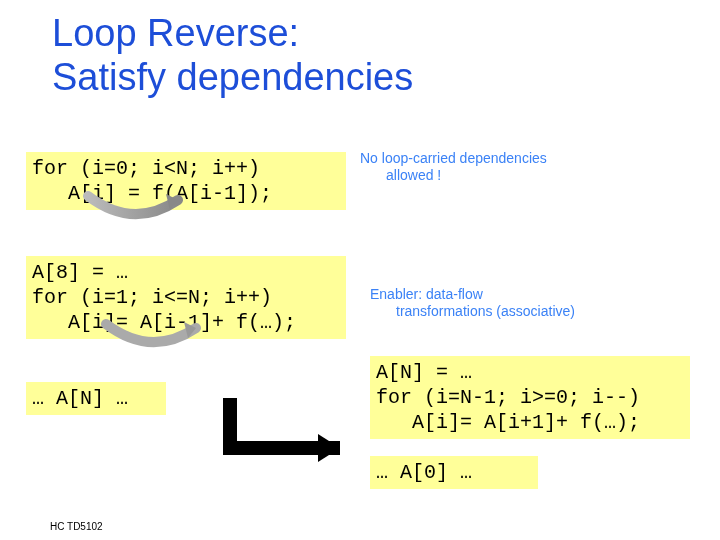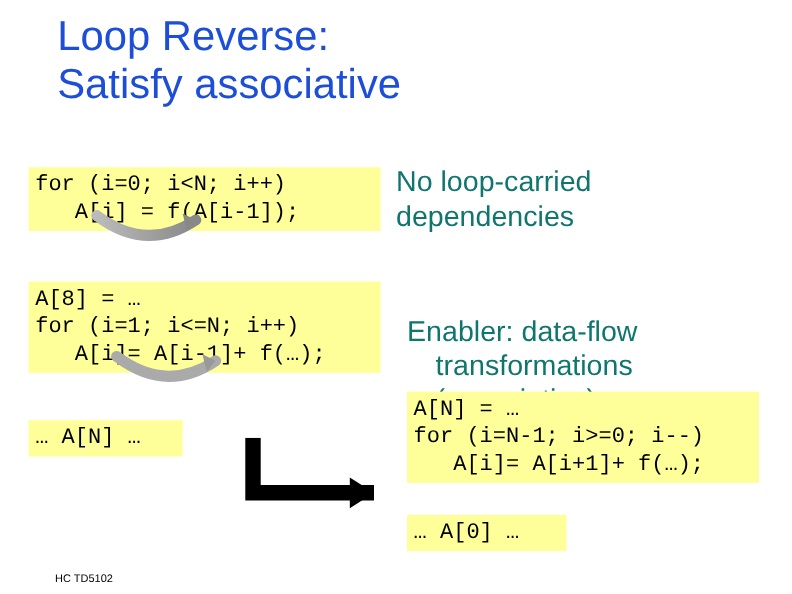--- a/index.html
+++ b/index.html
@@ -1,47 +1,48 @@
 <!DOCTYPE html>
 <html><head>
 <meta charset="utf-8">
 <style>
   * { margin: 0; padding: 0; box-sizing: border-box; }
   html, body { width: 720px; height: 540px; background: #fff; font-family: Arial, Helvetica, sans-serif; overflow: hidden; }
   .slide { position: relative; width: 720px; height: 540px; }
   .title { position: absolute; top: 12px; left: 52px; font-size: 38px; line-height: 1.15; color: #1d4ed8; }
   .codebox { background: #ffff99; font-family: "Courier New", monospace; font-size: 20px; line-height: 1.25; padding: 4px 6px; white-space: pre; color: #000; }
-  .textblk { font-size: 26px; line-height: 1.2; color: #0f766e; }
+  .textblk { font-size: 14px; line-height: 1.2; color: #3b82f6; }
   .indent { display: inline-block; padding-left: 26px; }
   #box1 { position: absolute; top: 152px; left: 26px; width: 320px; }
   #txt1 { position: absolute; top: 150px; left: 360px; width: 340px; }
   #box2 { position: absolute; top: 256px; left: 26px; width: 320px; }
   #txt2 { position: absolute; top: 258px; left: 370px; width: 340px; margin-top: 28px; }
   #box3 { position: absolute; top: 382px; left: 26px; width: 140px; }
   #box4 { position: absolute; top: 356px; left: 370px; width: 320px; }
-  #box5 { position: absolute; top: 468px; left: 370px; width: 145px; }
+  #box5 { position: absolute; top: 456px; left: 370px; width: 168px; }
   .footer { position: absolute; bottom: 8px; left: 14px; font-size: 10px; color: #000; padding-left: 36px; }
   .swoosh { position: absolute; pointer-events: none; }
   .l-arrow { position: absolute; }
 </style>
 </head>
 <body>
 
 <div class="slide">
 
   <div class="title">
     <span>Loop Reverse:</span><br>
-    <span>Satisfy associative</span>
+    <span>Satisfy dependencies</span>
   </div>
 
   <div id="box1" class="codebox"><span>for (i=0; i&lt;N; i++)</span>
 <span>   A[i] = f(A[i-1]);</span></div>
 
   <div id="txt1" class="textblk">
     <span>No loop-carried dependencies</span><br>
+    <span class="indent">allowed !</span>
   </div>
 
   <svg class="swoosh" style="top:190px; left:78px;" width="120" height="36">
     <defs>
       <linearGradient id="g1" x1="0" y1="0" x2="1" y2="0">
         <stop offset="0%" stop-color="#bbb"></stop>
           <stop offset="100%" stop-color="#888"></stop>
       </linearGradient>
     </defs>
     <path d="M 10 6 Q 55 40 100 10" stroke="url(#g1)" stroke-width="10" fill="none" stroke-linecap="round"></path>

